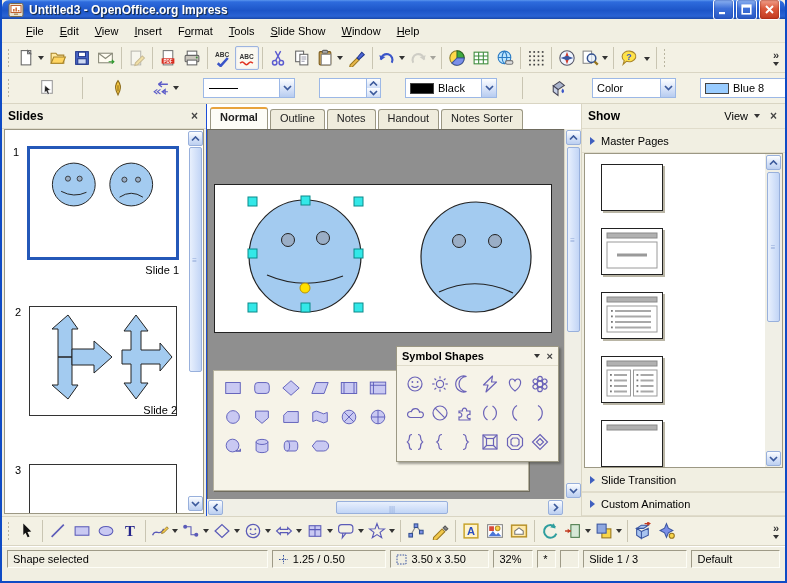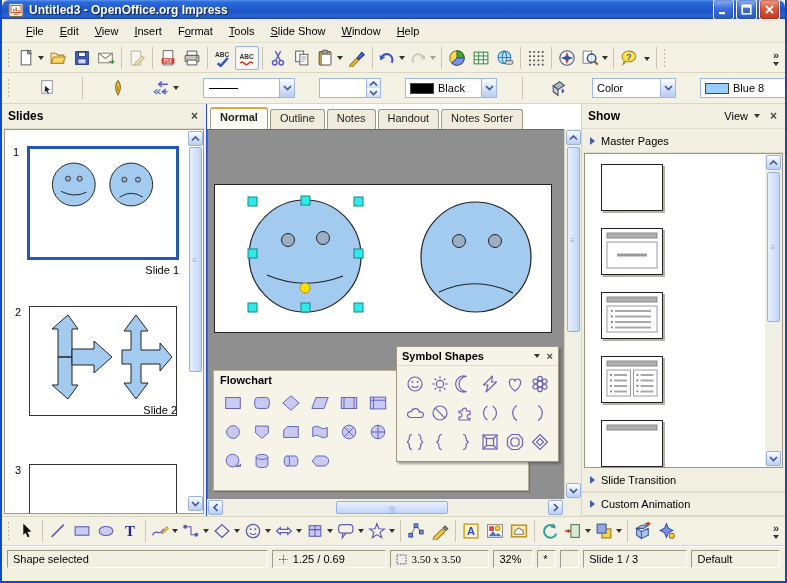--- a/index.html
+++ b/index.html
@@ -577,21 +577,20 @@
                 <rect x="139" y="12" width="9" height="9" fill="#33E8E8" stroke="#0B8A8A"></rect>
                 <rect x="33" y="64" width="9" height="9" fill="#33E8E8" stroke="#0B8A8A"></rect>
                 <rect x="139" y="64" width="9" height="9" fill="#33E8E8" stroke="#0B8A8A"></rect>
                 <rect x="33" y="118" width="9" height="9" fill="#33E8E8" stroke="#0B8A8A"></rect>
                 <rect x="86" y="118" width="9" height="9" fill="#33E8E8" stroke="#0B8A8A"></rect>
                 <rect x="139" y="118" width="9" height="9" fill="#33E8E8" stroke="#0B8A8A"></rect>
    <circle cx="90" cy="103" r="5" fill="#FFE000" stroke="#B8930A"></circle>
   </svg>
             </div>
           <div class="flowpanel">
-            <div class="ptitle">Flowchart</div>
             <div class="shape-grid" id="flow-grid">
                 <span class="shape-btn">
                   <span>
                     <svg width="20" height="20" viewBox="0 0 22 22">
                       <rect x="3" y="5" width="16" height="12" fill="#C9C9F2" stroke="#5B5BB8"></rect>
                     </svg>
                   </span>
                 </span>
                 <span class="shape-btn">
                   <span>
@@ -1222,23 +1221,23 @@
   <div class="statusbar" id="statusbar">
       <div class="seg" style="width: 298px;">
         <span>Shape selected</span>
       </div>
       <div class="seg" style="width: 130px;">
         <span>
           <svg width="11" height="11" viewBox="0 0 11 11">
             <path d="M1 5.5 h9 M5.5 1 v9" stroke="#3A55A0" stroke-dasharray="1.6 1.2"></path>
           </svg>
         </span>
-        <span>1.25 / 0.69</span>
-      </div>
-      <div class="seg" style="width: 112px; font-family: Liberation Serif, serif;">
+        <span>1.25 / 0.50</span>
+      </div>
+      <div class="seg" style="width: 112px;">
         <span>
           <svg width="11" height="11" viewBox="0 0 11 11">
             <rect x="1" y="1" width="9" height="9" fill="none" stroke="#3A55A0" stroke-dasharray="1.6 1.2"></rect>
           </svg>
         </span>
         <span>3.50 x 3.50</span>
       </div>
       <div class="seg" style="width: 44px;">
         <span>32%</span>
       </div>

